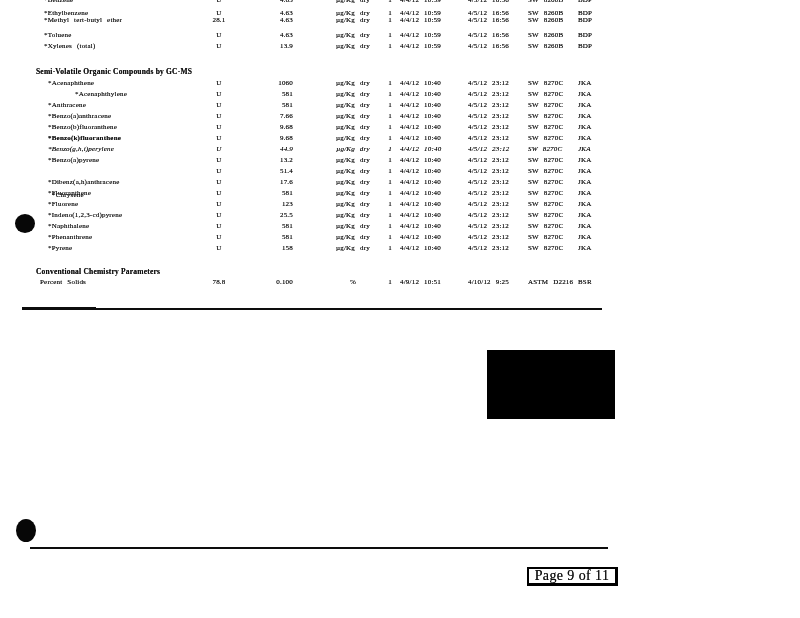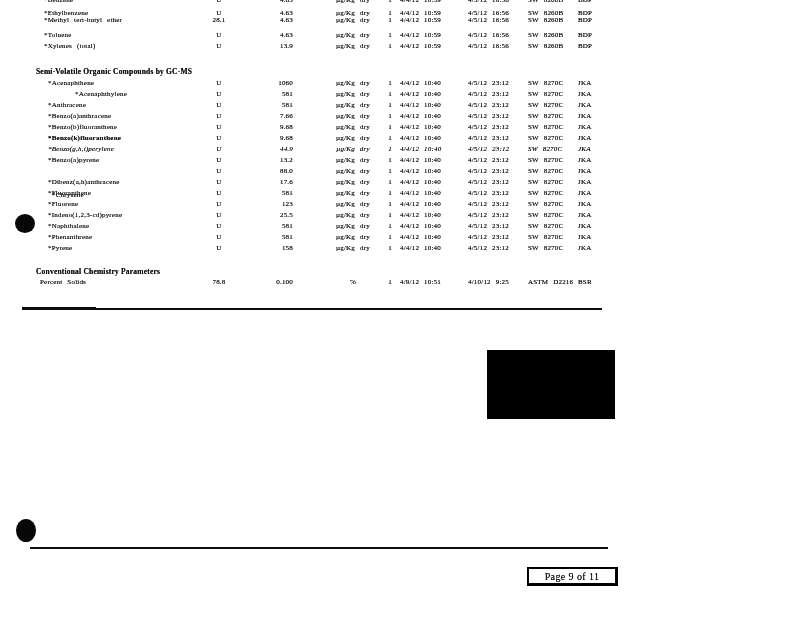--- a/index.html
+++ b/index.html
@@ -28,21 +28,21 @@
     line-height:11px;letter-spacing:0.2px;white-space:nowrap;
     text-shadow:0 0 0.5px rgba(0,0,0,0.7);
   }
   .hline{position:absolute;background:#0d0d0d;}
   .hole{position:absolute;background:#070707;border-radius:50%;}
   .redacted{position:absolute;background:#000;}
   .page-badge{
     position:absolute;left:527px;top:567px;width:86px;height:14px;
     border:2px solid #000;border-right-width:3px;border-bottom-width:3px;
     display:flex;align-items:center;justify-content:center;
-    font-size:10px;letter-spacing:0.4px;background:#fff;
+    font-size:14px;letter-spacing:0.4px;background:#fff;
     text-shadow:0 0 0.5px rgba(0,0,0,0.7);
   }
 </style>
 </head>
 <body>
 
 <div id="table-root">
     <div class="row" style="top: -5px;">
       <span class="cell c-name" style="left: 44px;">*Benzene</span>
       <span class="cell c-result">U</span>
@@ -185,21 +185,21 @@
       <span class="cell c-units">µg/Kg dry</span>
       <span class="cell c-dil">1</span>
       <span class="cell c-prep">4/4/12 10:40</span>
       <span class="cell c-anal">4/5/12 23:12</span>
       <span class="cell c-method">SW 8270C</span>
       <span class="cell c-analyst">JKA</span>
     </div>
     <div class="row" style="top: 166px;">
       <span class="cell c-name" style="left: 52px; margin-top: 24px;">*Chrysene</span>
       <span class="cell c-result">U</span>
-      <span class="cell c-mdl">88.0</span>
+      <span class="cell c-mdl">51.4</span>
       <span class="cell c-units">µg/Kg dry</span>
       <span class="cell c-dil">1</span>
       <span class="cell c-prep">4/4/12 10:40</span>
       <span class="cell c-anal">4/5/12 23:12</span>
       <span class="cell c-method">SW 8270C</span>
       <span class="cell c-analyst">JKA</span>
     </div>
     <div class="row" style="top: 177px;">
       <span class="cell c-name" style="left: 48px;">*Dibenz(a,h)anthracene</span>
       <span class="cell c-result">U</span>

